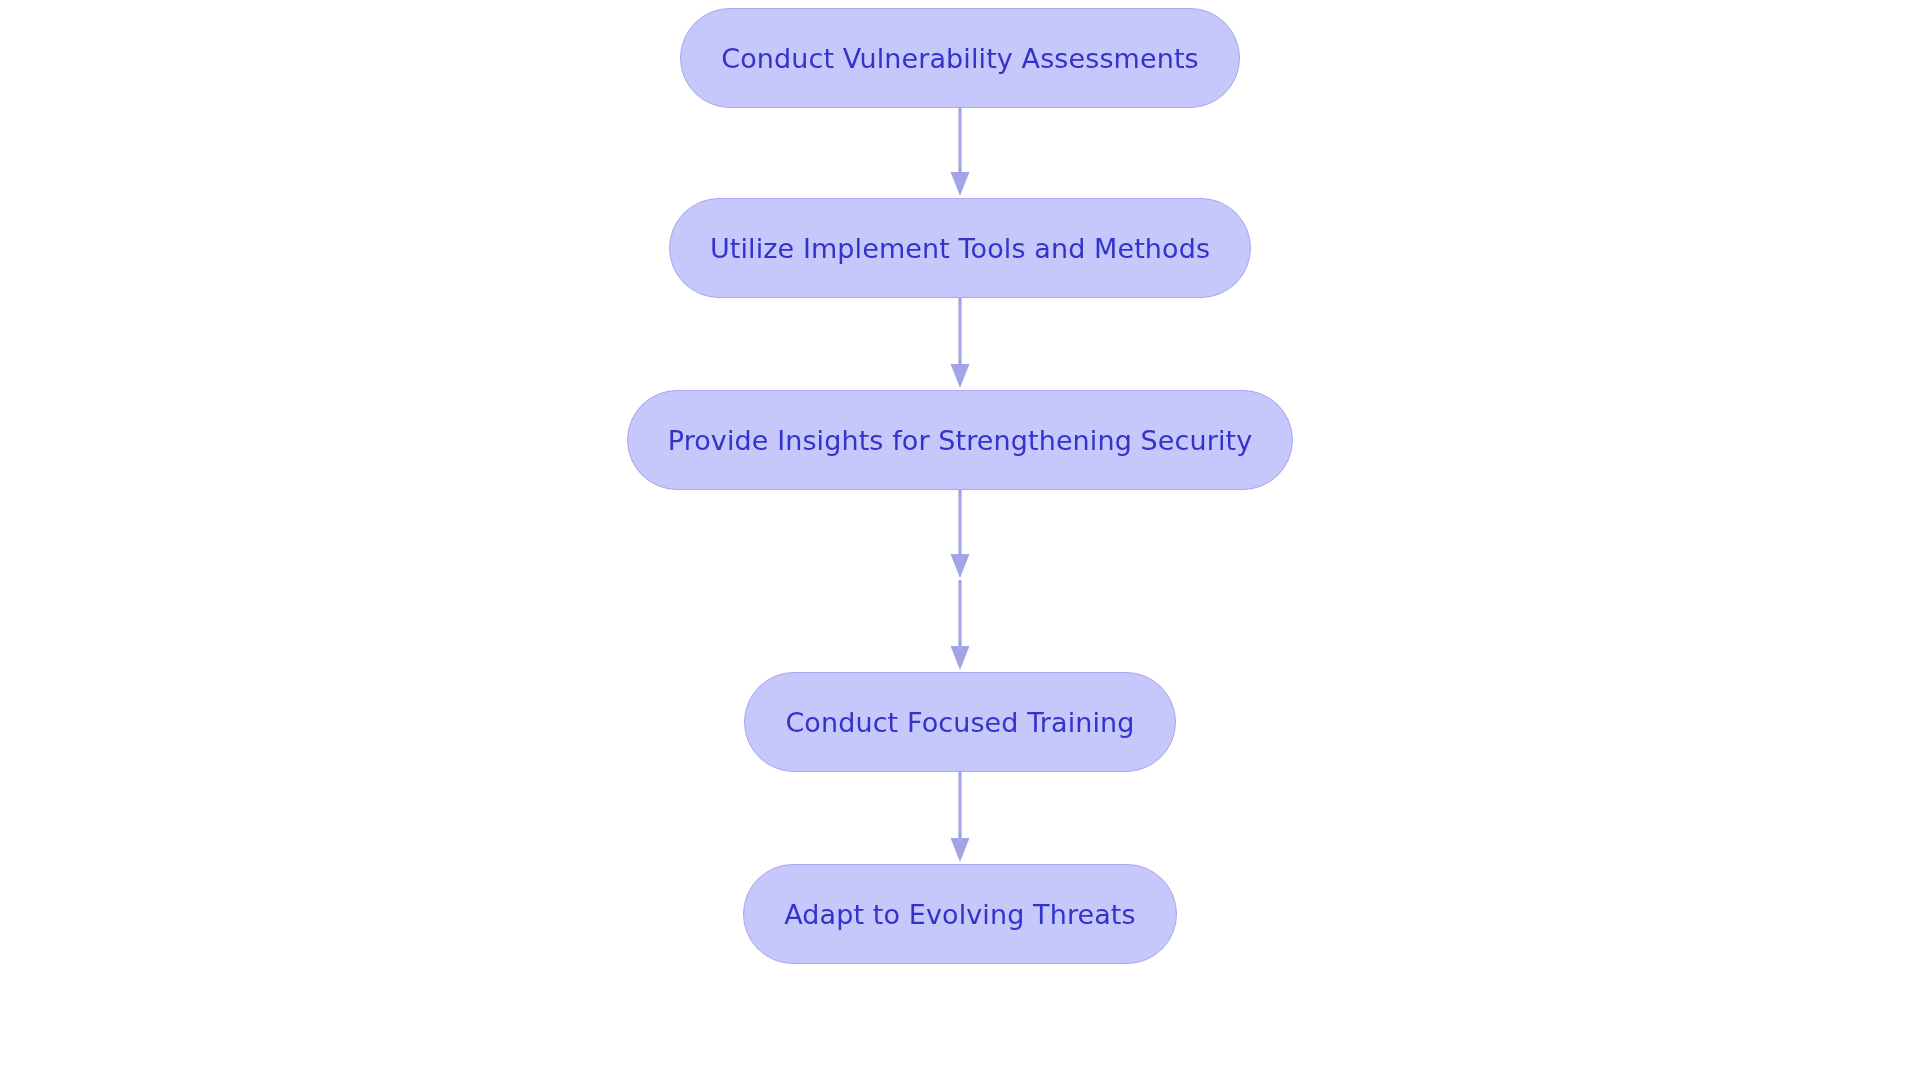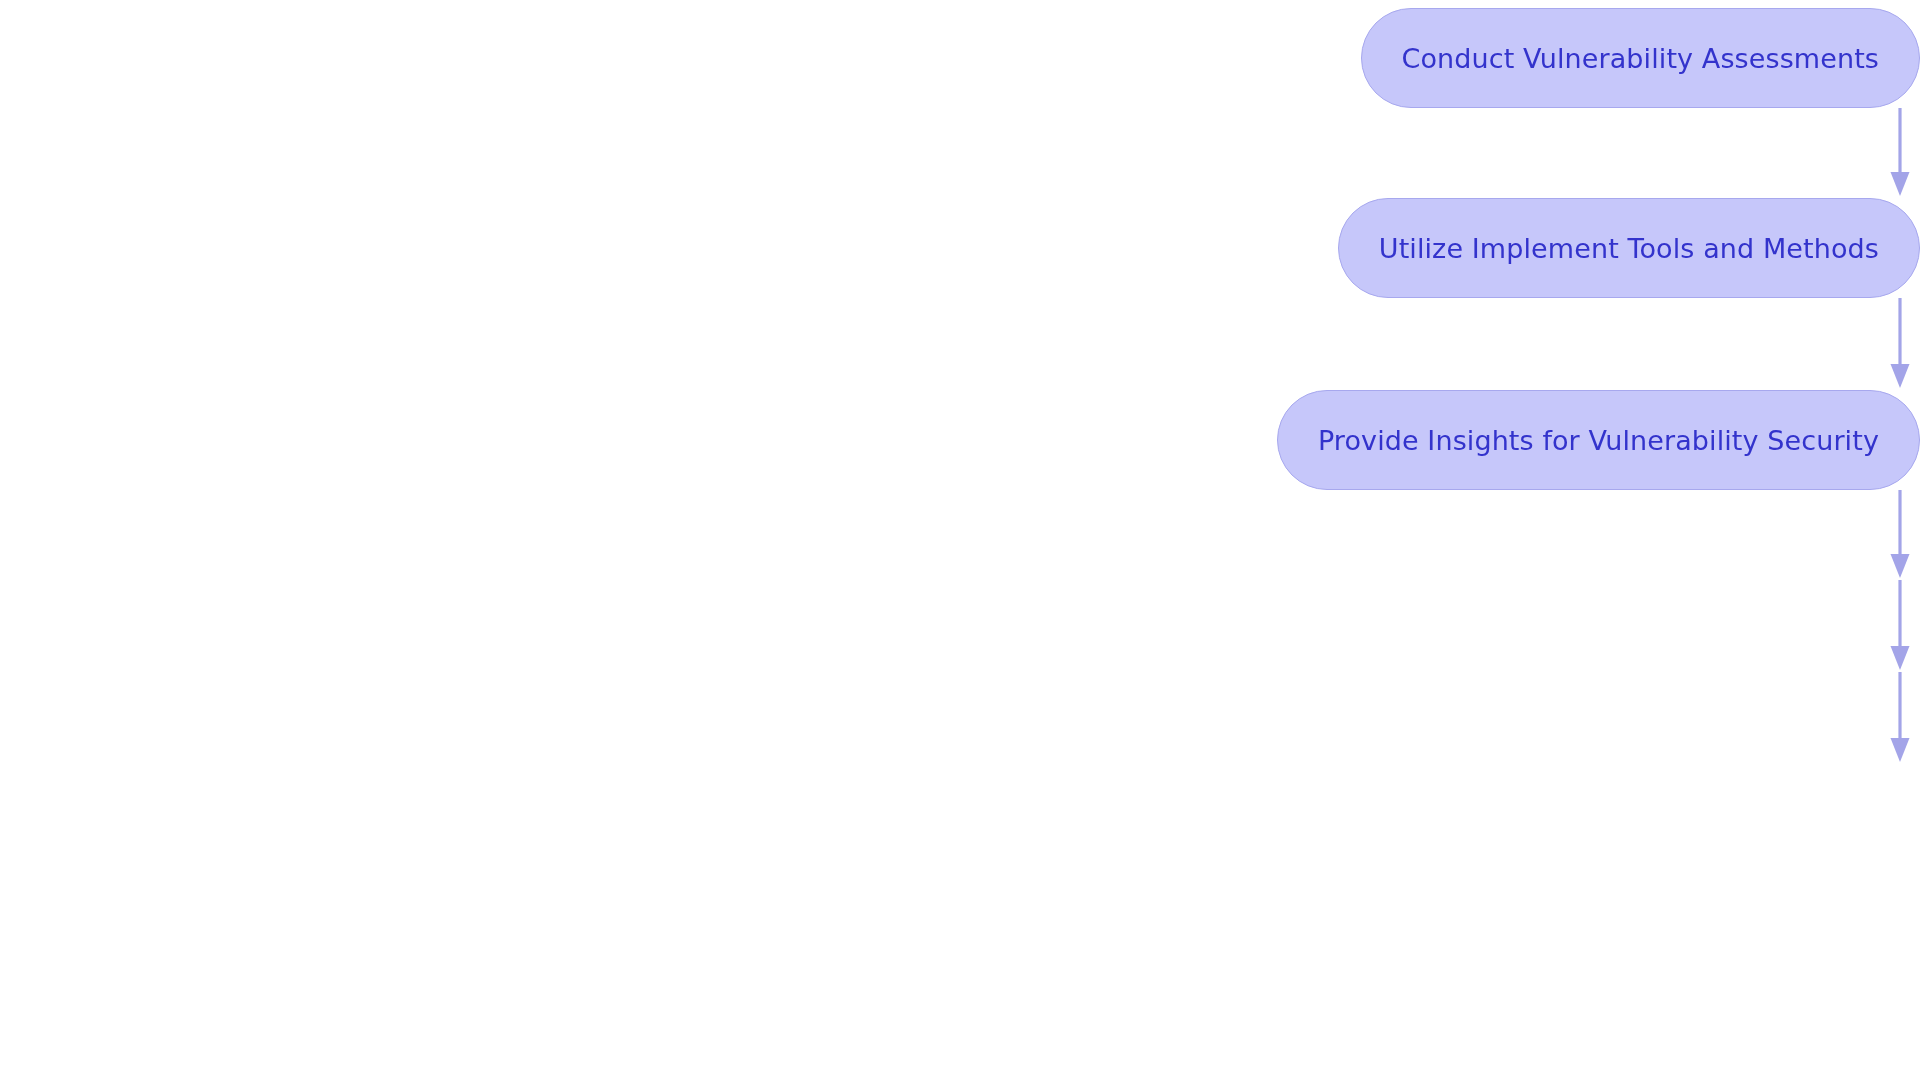--- a/index.html
+++ b/index.html
@@ -23,21 +23,21 @@
   }
 
   .flow-column {
     position: absolute;
     left: 0;
     top: 0;
     width: 1920px;
     height: 1083px;
     display: flex;
     flex-direction: column;
-    align-items: flex-end;
+    align-items: center;
     border-radius: 19px;
   }
 
   .node {
     box-sizing: border-box;
     height: 100px;
     border-radius: 50px;
     background: #c6c7fa;
     border: 1.6px solid #a7a8ee;
     display: flex;
@@ -96,41 +96,47 @@
     </div>
 
     <div class="connector">
       <svg width="24" height="92" viewBox="0 0 24 92" aria-hidden="true">
         <line x1="12" y1="0" x2="12" y2="74" stroke="#a3a4e8" stroke-width="3.2"></line>
         <polygon points="12,90 2.5,66 21.5,66" fill="#a3a4e8"></polygon>
       </svg>
     </div>
 
     <div class="node">
-      <span class="node-label">Provide Insights for Vulnerability Security</span>
+      <span class="node-label">Provide Insights for Strengthening Security</span>
     </div>
 
     <div class="connector">
       <svg width="24" height="90" viewBox="0 0 24 90" aria-hidden="true">
         <line x1="12" y1="0" x2="12" y2="72" stroke="#a3a4e8" stroke-width="3.2"></line>
         <polygon points="12,88 2.5,64 21.5,64" fill="#a3a4e8"></polygon>
       </svg>
     </div>
 
 
     <div class="connector">
       <svg width="24" height="92" viewBox="0 0 24 92" aria-hidden="true">
         <line x1="12" y1="0" x2="12" y2="74" stroke="#a3a4e8" stroke-width="3.2"></line>
         <polygon points="12,90 2.5,66 21.5,66" fill="#a3a4e8"></polygon>
       </svg>
     </div>
 
+    <div class="node">
+      <span class="node-label">Conduct Focused Training</span>
+    </div>
 
     <div class="connector">
       <svg width="24" height="92" viewBox="0 0 24 92" aria-hidden="true">
         <line x1="12" y1="0" x2="12" y2="74" stroke="#a3a4e8" stroke-width="3.2"></line>
         <polygon points="12,90 2.5,66 21.5,66" fill="#a3a4e8"></polygon>
       </svg>
     </div>
 
+    <div class="node">
+      <span class="node-label">Adapt to Evolving Threats</span>
+    </div>
 
   </div>
 </div>
 
 </body></html>

